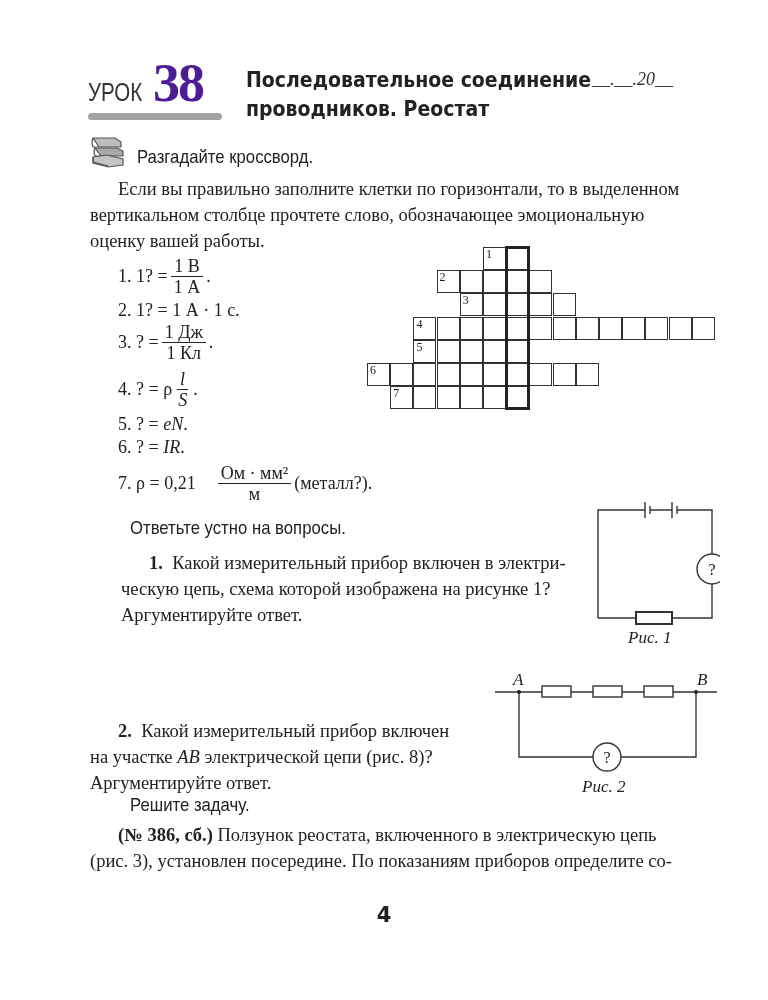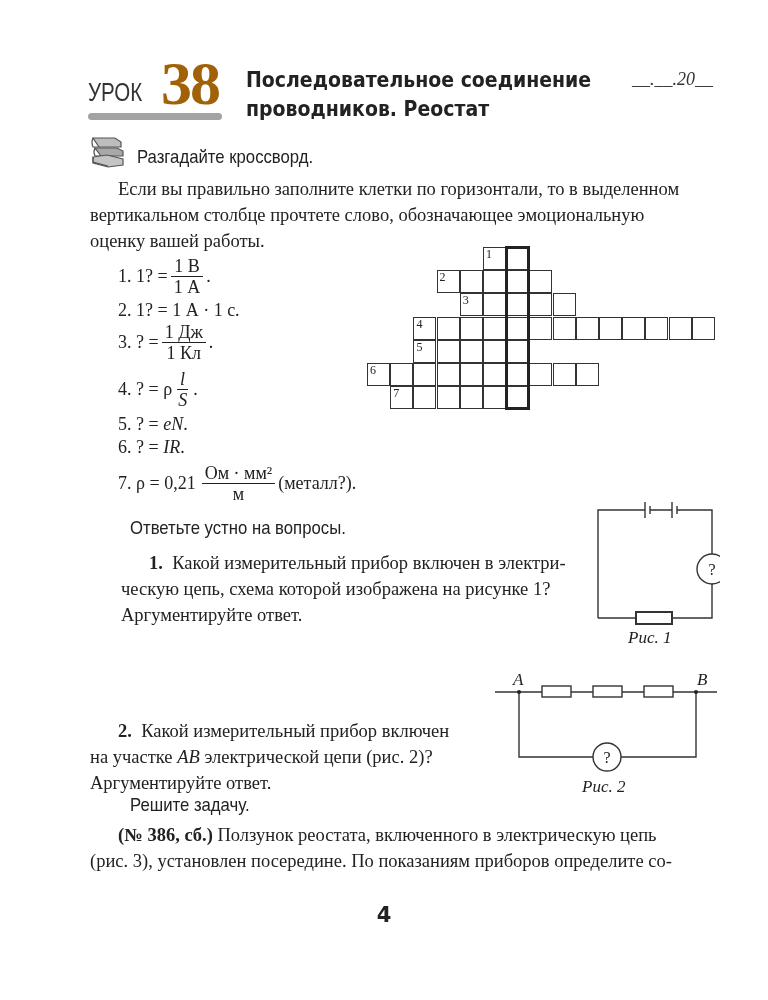--- a/index.html
+++ b/index.html
@@ -1,24 +1,24 @@
 <!DOCTYPE html>
 <html><head>
 <meta charset="utf-8">
 <style>
   html, body { margin:0; padding:0; background:#fff; }
   body { width:768px; height:1000px; position:relative; overflow:hidden; color:#222; }
   .abs { position:absolute; }
 
   
   .lesson-word { left:88px; top:78px; font-family:"Liberation Sans","DejaVu Sans",sans-serif; font-size:25px; letter-spacing:0px; color:#333; transform:scaleX(0.82); transform-origin:left; }
-  .lesson-num { left:161px; top:52px; font-family:"Liberation Serif","DejaVu Serif",serif; font-weight:bold; font-size:62px; color:#a16207; line-height:62px; letter-spacing:-2px; }
+  .lesson-num { left:153px; top:52px; font-family:"Liberation Serif","DejaVu Serif",serif; font-weight:bold; font-size:54px; color:#4c1d95; line-height:62px; letter-spacing:-2px; }
   .lesson-bar { left:88px; top:113px; width:134px; height:7px; background:#a3a3a3; border-radius:4px; }
   .lesson-title { left:246px; top:66px; font-family:"DejaVu Sans","Liberation Sans",sans-serif; font-weight:bold; font-size:21px; line-height:29px; color:#222; transform:scaleX(0.9); transform-origin:left; white-space:nowrap; }
-  .date-field { left:632px; top:69px; font-family:"Liberation Serif",serif; font-style:italic; font-size:18px; color:#333; }
+  .date-field { left:592px; top:69px; font-family:"Liberation Serif",serif; font-style:italic; font-size:18px; color:#333; }
 
   .books-icon { left:90px; top:134px; width:38px; height:34px; }
   .task-head { font-family:"Liberation Sans","DejaVu Sans",sans-serif; font-size:19px; color:#222; transform:scaleX(0.88); transform-origin:left; white-space:nowrap; }
 
   .para { font-family:"Liberation Serif","DejaVu Serif",serif; font-size:18.5px; line-height:26px; color:#222; text-align:justify; }
   .para .line { display:block; white-space:nowrap; }
 
   .clue { left:118px; font-family:"Liberation Serif","DejaVu Serif",serif; font-size:18px; color:#222; white-space:nowrap; display:flex; align-items:center; }
   .frac { display:inline-flex; flex-direction:column; align-items:center; margin:0 3px; vertical-align:middle; }
   .frac .num { padding:0 3px; border-bottom:1.3px solid #222; line-height:20px; }
@@ -97,21 +97,21 @@
   <span>5.</span>&nbsp;
   <span>? = </span>&nbsp;<span class="it">eN</span><span>.</span>
 </div>
 <div class="abs clue" style="top:437px;">
   <span>6.</span>&nbsp;
   <span>? = </span>&nbsp;<span class="it">IR</span><span>.</span>
 </div>
 <div class="abs clue" style="top:463px;">
   <span>7.</span>&nbsp;
   <span>ρ = 0,21</span>
-  <span class="frac" style="margin-left:6px;">
+  <span class="frac" style="margin-left:22px;">
       <span class="num">Ом · мм²</span>
       <span class="den">м</span>
     </span>
   <span>(металл?).</span>
 </div>
 
 <div id="crossword" class="abs" style="left:367px;top:247px;width:360px;height:170px;">
     <div class="cw-cell" style="left: 116px; top: 0px;">
       <span class="cw-num">1</span>
     </div>
@@ -191,21 +191,21 @@
     <circle cx="122" cy="71" r="15" fill="#fff"></circle>
     <path d="M122 86 V120 H82 M8 120 H46"></path>
     <rect x="46" y="114" width="36" height="12" fill="#fff" stroke-width="2"></rect>
   </g>
   <text x="122" y="77" text-anchor="middle" font-family="Liberation Serif, serif" font-size="16" fill="#222">?</text>
 </svg>
 <div class="abs caption" style="left:628px;top:628px;">Рис. 1</div>
 
 <div class="abs para" style="left:90px;top:690px;width:390px;">
   <span class="line" style="padding-left:28px;margin-top:28px;"><b>2.</b>&nbsp; <span>Какой измерительный прибор включен</span></span>
-  <span class="line"><span>на участке </span><span class="it">AB</span><span> электрической цепи (рис. 2)?</span></span>
+  <span class="line"><span>на участке </span><span class="it">AB</span><span> электрической цепи (рис. 8)?</span></span>
   <span class="line">Аргументируйте ответ.</span>
 </div>
 
 <svg class="abs" style="left:480px;top:665px;width:240px;height:115px;" viewBox="0 0 240 115">
   <g stroke="#333" stroke-width="1.4" fill="none">
     <path d="M15 27 H62 M91 27 H113 M142 27 H164 M193 27 H237"></path>
     <rect x="62" y="21" width="29" height="11" fill="#fff"></rect>
     <rect x="113" y="21" width="29" height="11" fill="#fff"></rect>
     <rect x="164" y="21" width="29" height="11" fill="#fff"></rect>
     <path d="M39 27 V92 H113 M141 92 H216 V27"></path>

